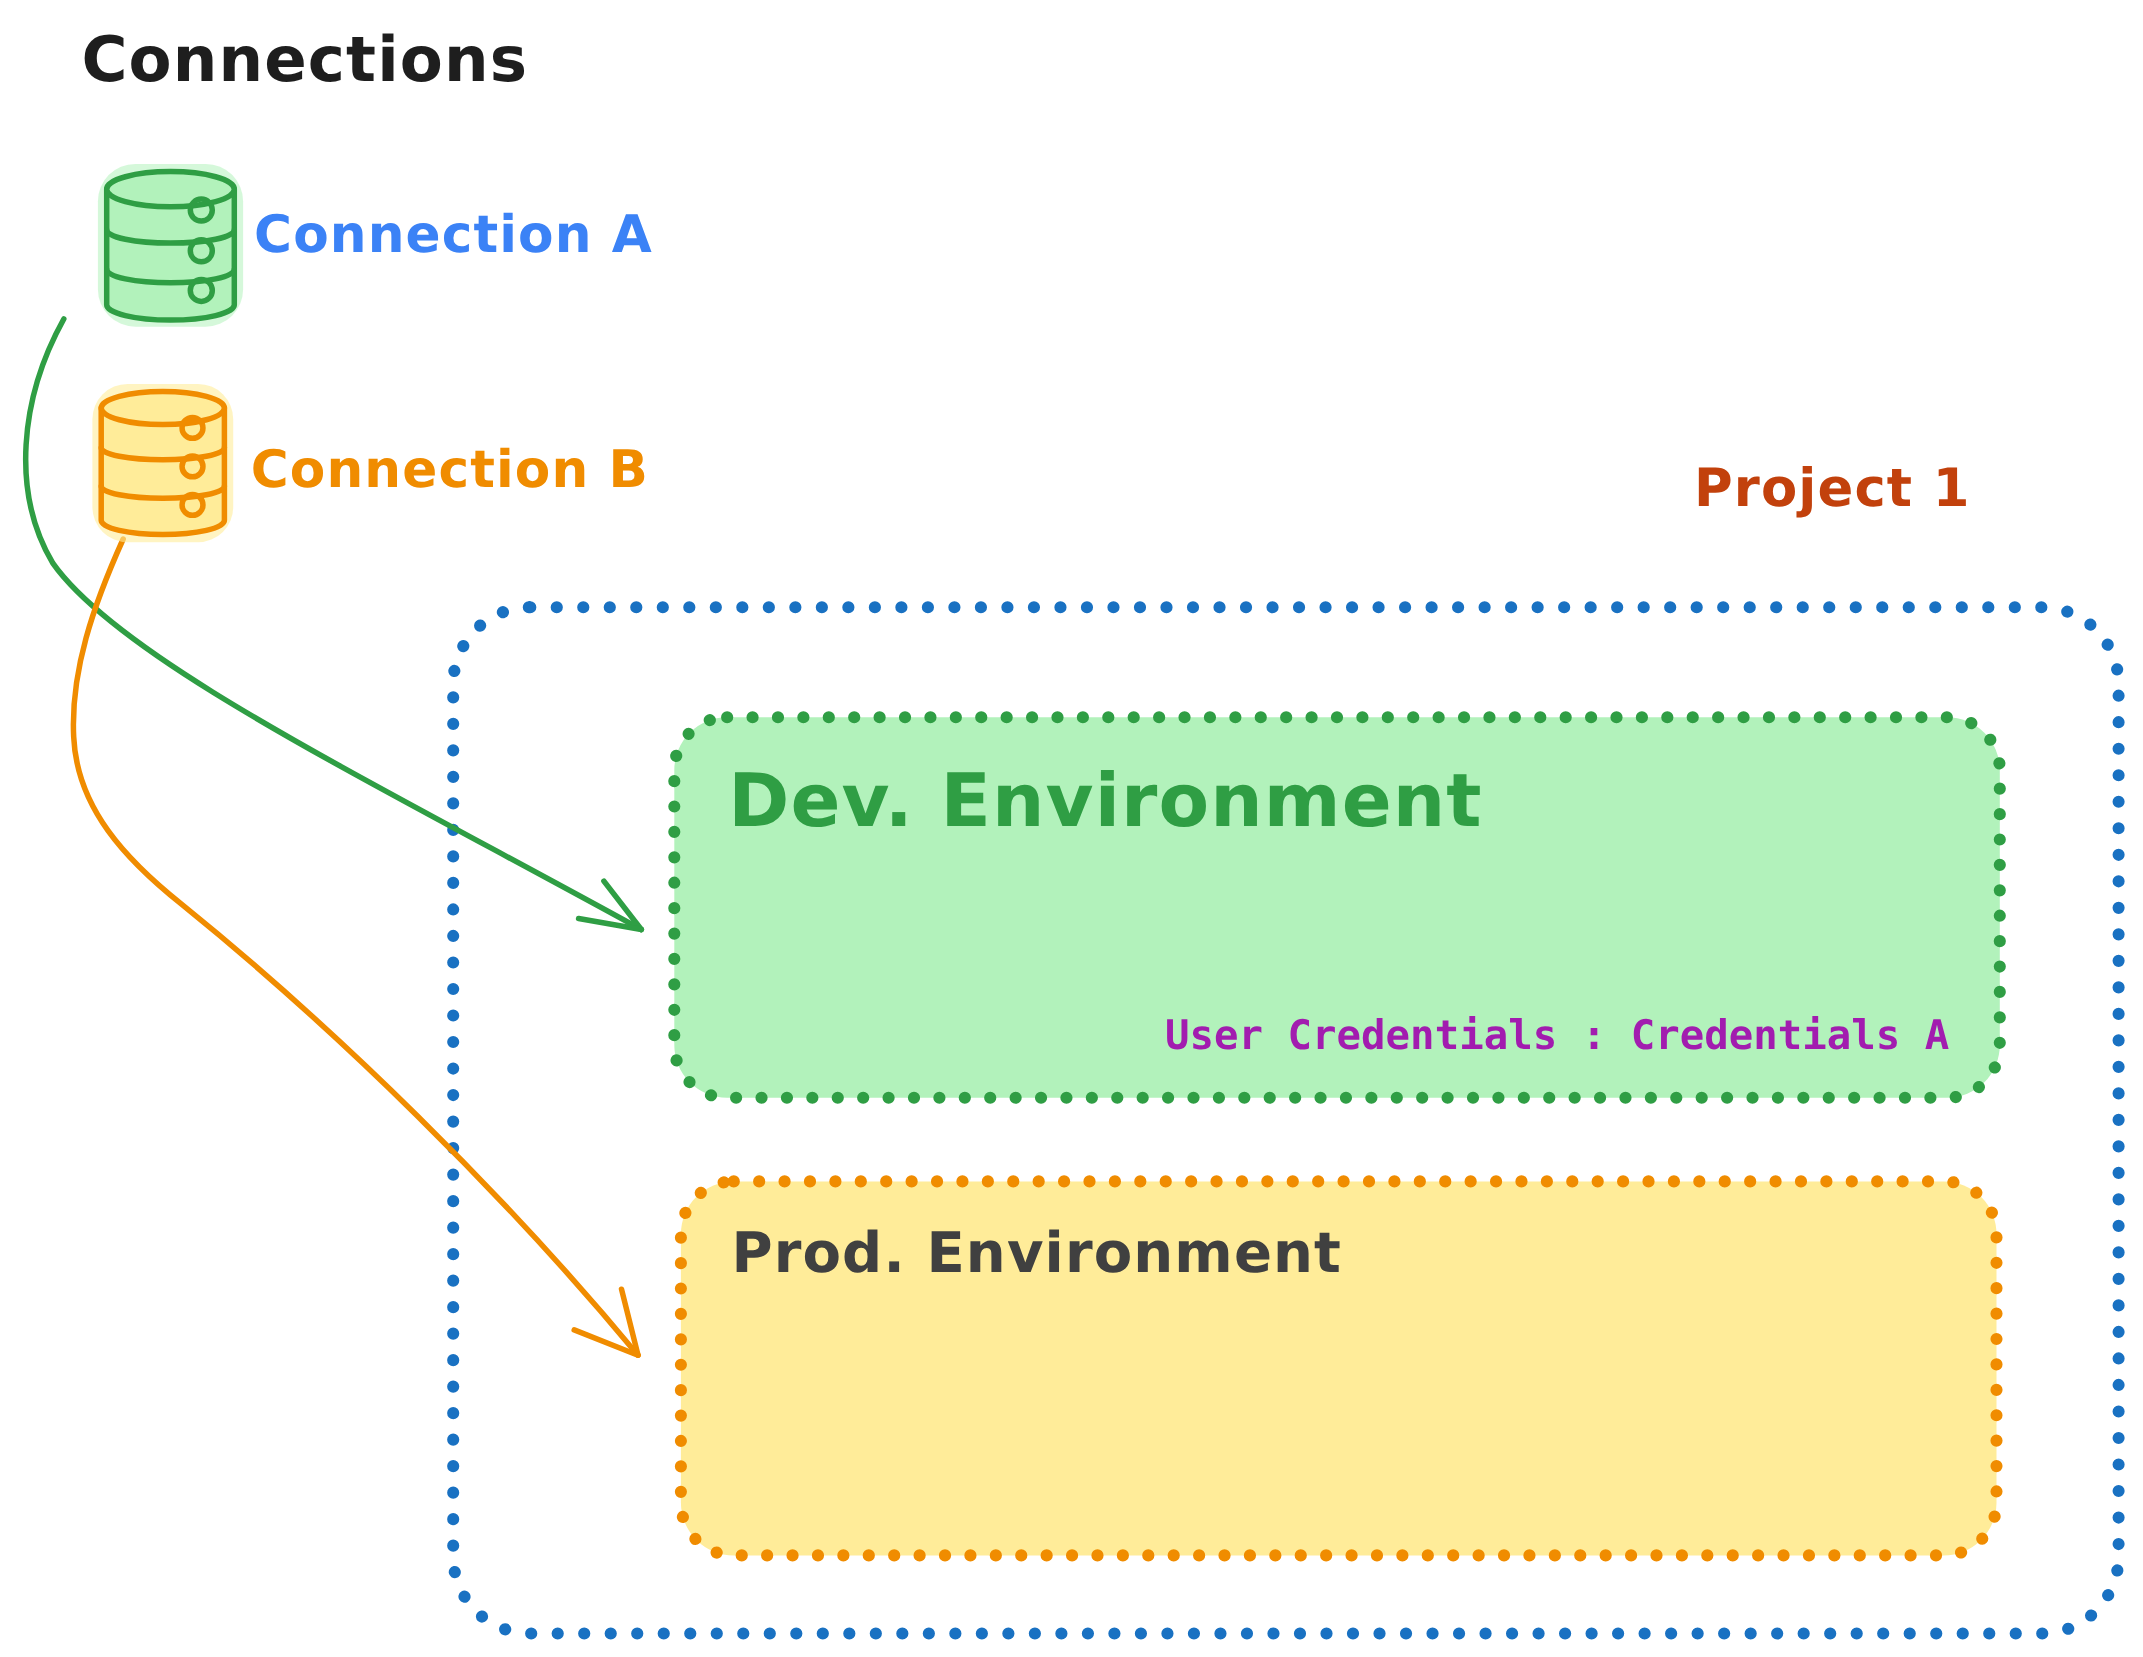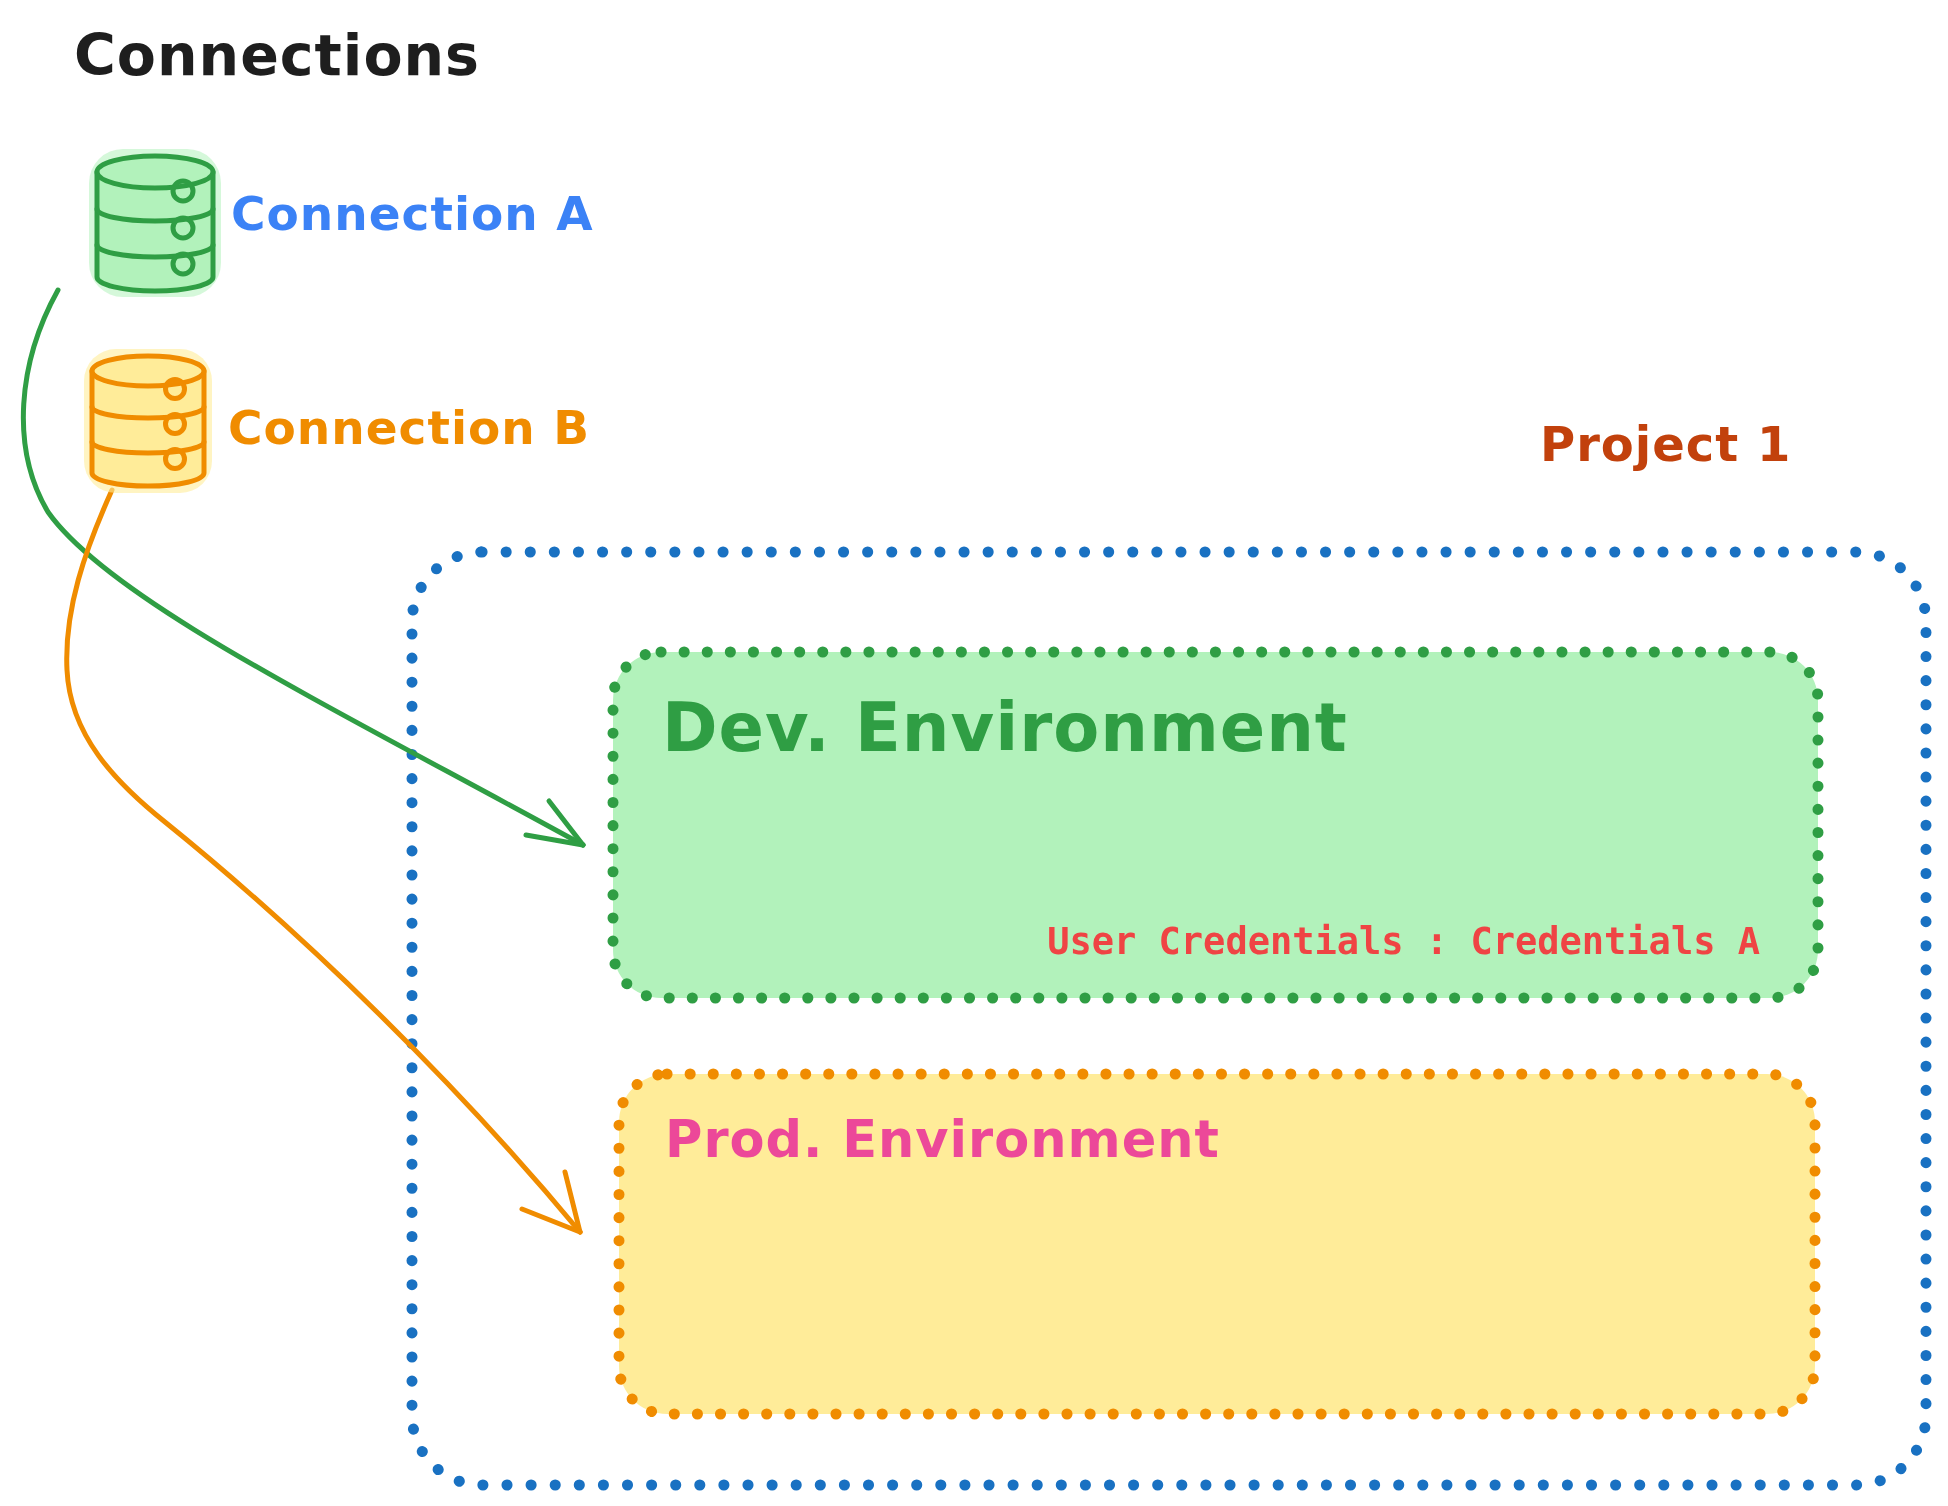--- a/index.html
+++ b/index.html
@@ -27,28 +27,28 @@
     white-space: nowrap;
     font-weight: bold;
     letter-spacing: 1px;
     line-height: 1.1;
   }
   .t-heading     { left: 74px;  top: 24px;   font-size: 57px; color: #1e1e1e; }
   .t-conn-a      { left: 231px; top: 188px;  font-size: 47px; color: #3b82f6; }
   .t-conn-b      { left: 228px; top: 402px;  font-size: 47px; color: #f08c00; }
   .t-project     { left: 1540px; top: 418px; font-size: 48px; color: #c2410c; }
   .t-dev-name    { left: 662px; top: 692px;  font-size: 67px; color: #2f9e44; }
-  .t-prod-name   { left: 665px; top: 1112px; font-size: 51px; color: #ec4899; }
+  .t-prod-name   { left: 665px; top: 1112px; font-size: 51px; color: #404040; }
   .t-cred {
     font-family: "DejaVu Sans Mono", "Liberation Mono", monospace;
     font-weight: bold;
     letter-spacing: 0;
     font-size: 37px;
   }
-  .t-dev-cred    { right: 188px; top: 922px;  color: #ef4444; }
+  .t-dev-cred    { right: 176px; top: 922px;  color: #a21caf; }
   .t-prod-cred   { right: 190px; top: 1332px; color: #f08c00; }
 </style>
 </head>
 <body>
 
 <div class="canvas">
 
   <svg class="layer-svg" viewBox="0 0 1948 1506">
 
     <g>

